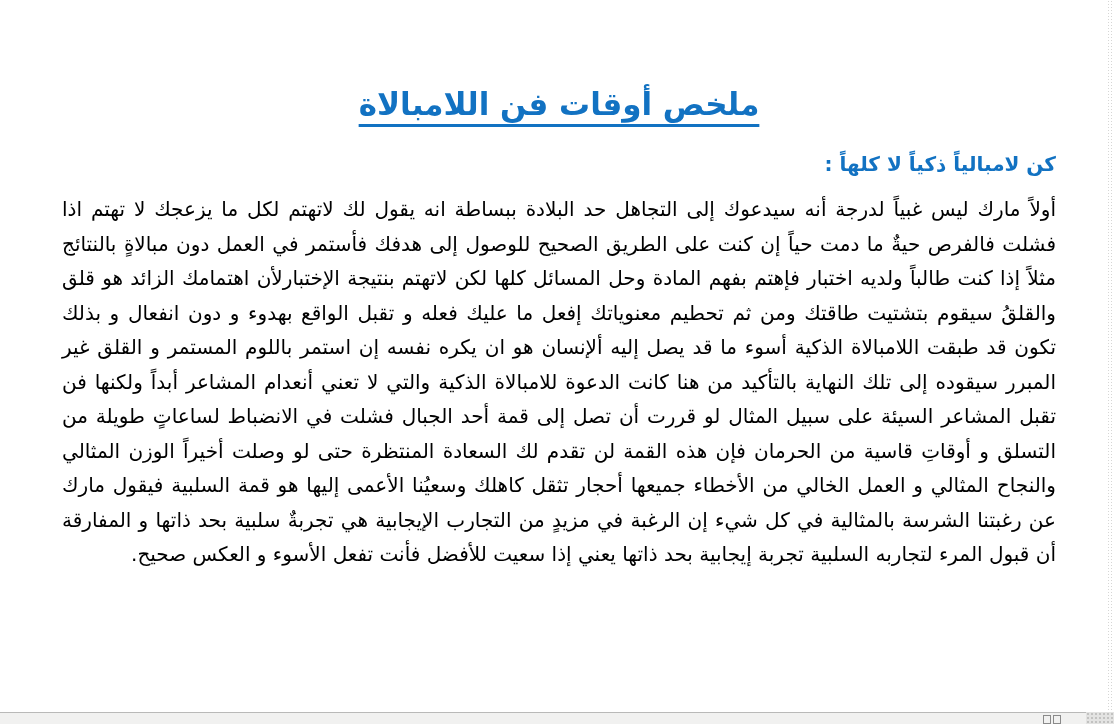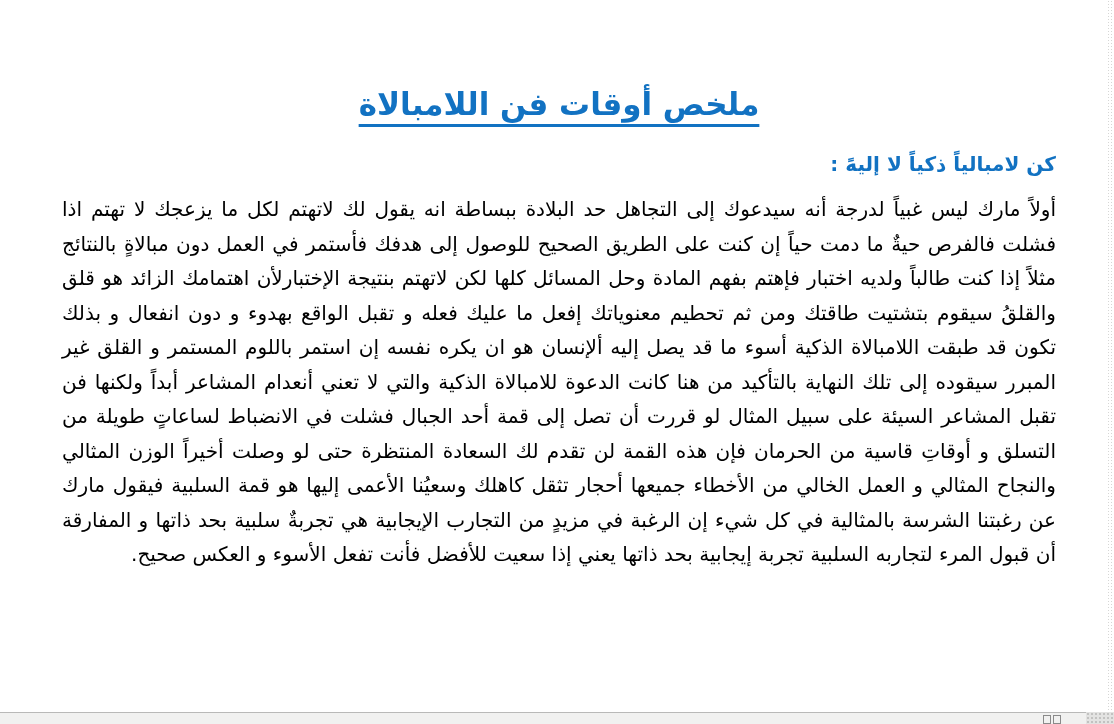--- a/index.html
+++ b/index.html
@@ -97,21 +97,21 @@
     background-image: radial-gradient(#c2c2c1 1px, transparent 1.2px);
     background-size: 4px 4px;
   }
 </style>
 </head>
 <body>
 
 <div class="page">
   <h1 class="doc-title">ملخص أوقات فن اللامبالاة</h1>
 
-  <h2 class="section-heading">كن لامبالياً ذكياً لا إليهً :</h2>
+  <h2 class="section-heading">كن لامبالياً ذكياً لا كلهاً :</h2>
 
   <p class="body-paragraph">أولاً مارك ليس غبياً لدرجة أنه سيدعوك إلى التجاهل حد البلادة ببساطة انه يقول لك لاتهتم لكل ما يزعجك لا تهتم اذا فشلت فالفرص حيةٌ ما دمت حياً إن كنت على الطريق الصحيح للوصول إلى هدفك فأستمر في العمل دون مبالاةٍ بالنتائج مثلاً إذا كنت طالباً ولديه اختبار فإهتم بفهم المادة وحل المسائل كلها لكن لاتهتم بنتيجة الإختبارلأن اهتمامك الزائد هو قلق والقلقُ سيقوم بتشتيت طاقتك ومن ثم تحطيم معنوياتك إفعل ما عليك فعله و تقبل الواقع بهدوء و دون انفعال و بذلك تكون قد طبقت اللامبالاة الذكية أسوء ما قد يصل إليه ألإنسان هو ان يكره نفسه إن استمر باللوم المستمر و القلق غير المبرر سيقوده إلى تلك النهاية بالتأكيد من هنا كانت الدعوة للامبالاة الذكية والتي لا تعني أنعدام المشاعر أبداً ولكنها فن تقبل المشاعر السيئة على سبيل المثال لو قررت أن تصل إلى قمة أحد الجبال فشلت في الانضباط لساعاتٍ طويلة من التسلق و أوقاتِ قاسية من الحرمان فإن هذه القمة لن تقدم لك السعادة المنتظرة حتى لو وصلت أخيراً الوزن المثالي والنجاح المثالي و العمل الخالي من الأخطاء جميعها أحجار تثقل كاهلك وسعيُنا الأعمى إليها هو قمة السلبية فيقول مارك عن رغبتنا الشرسة بالمثالية في كل شيء إن الرغبة في مزيدٍ من التجارب الإيجابية هي تجربةٌ سلبية بحد ذاتها و المفارقة أن قبول المرء لتجاربه السلبية تجربة إيجابية بحد ذاتها يعني إذا سعيت للأفضل فأنت تفعل الأسوء و العكس صحيح.</p>
 </div>
 
 <div class="v-scroll-edge"></div>
 
 <div class="h-scroll-strip">
   <div class="split-view-icon">
     <span></span>
     <span></span>

